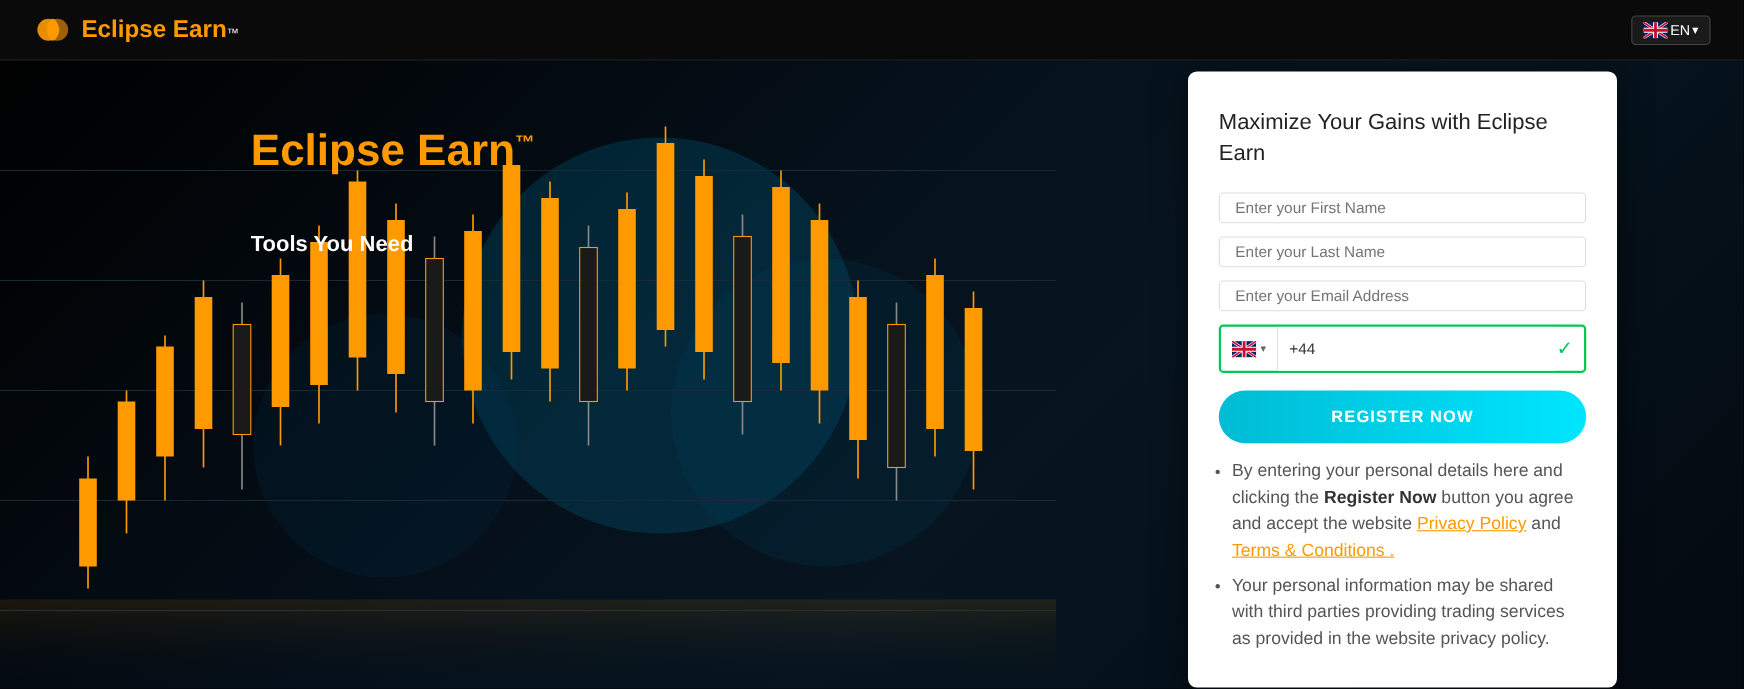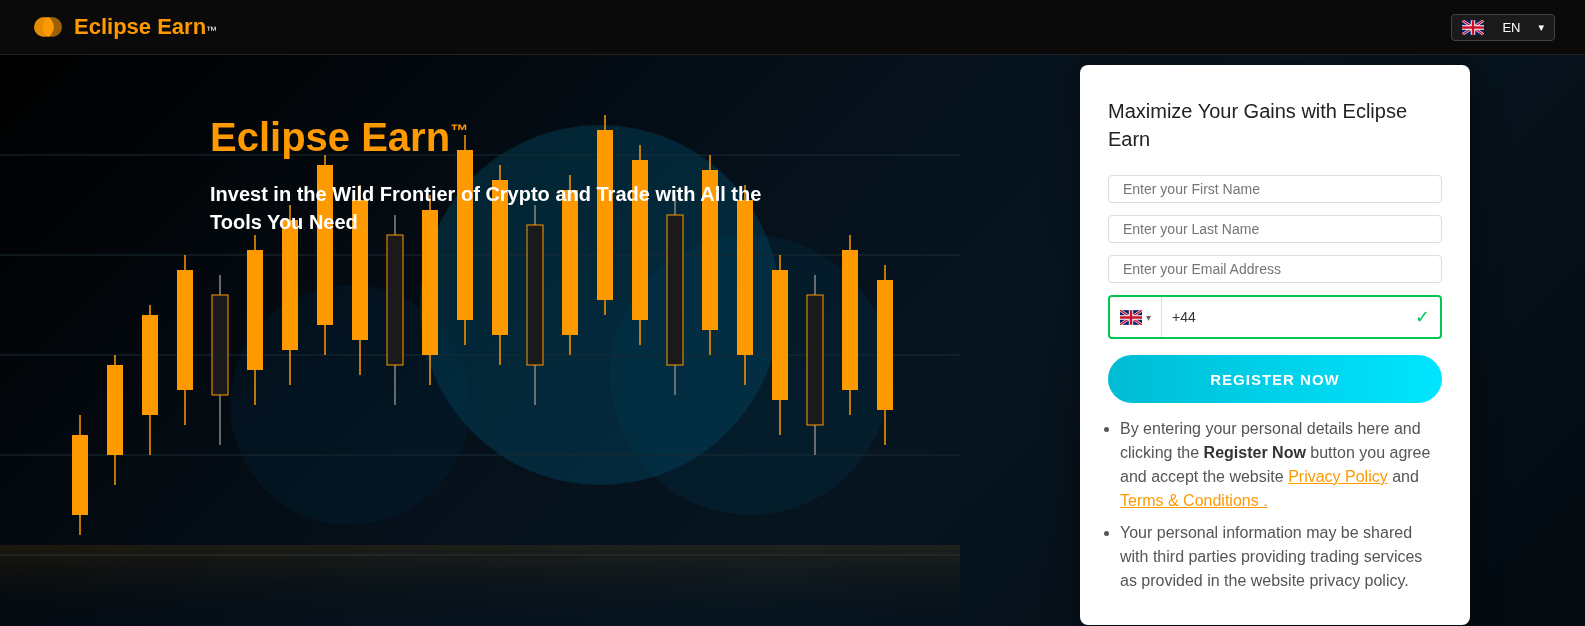--- a/index.html
+++ b/index.html
@@ -33,21 +33,21 @@
     }
 
     .logo-icon {
       width: 36px;
       height: 36px;
     }
 
     .lang-selector {
       display: flex;
       align-items: center;
-      gap: 18px;
+      gap: 2px;
       background: #1a1a1a;
       border: 1px solid #444;
       border-radius: 4px;
       padding: 5px 10px;
       color: #fff;
       font-size: 13px;
       cursor: pointer;
     }
 
     
@@ -66,21 +66,21 @@
       position: absolute;
       top: 0; left: 0;
       width: 960px;
       height: 571px;
     }
 
     
     .hero-content {
       position: absolute;
       top: 60px;
-      left: 210px;
+      left: 228px;
       z-index: 5;
     }
 
     .hero-title {
       color: #f90;
       font-size: 40px;
       font-weight: bold;
       margin-bottom: 20px;
     }
 
@@ -328,21 +328,21 @@
         <stop offset="100%" stop-color="#000" stop-opacity="0"></stop>
       </linearGradient>
     </defs>
   </svg>
 
   <div class="hero-content">
     <div class="hero-title">
       <span>Eclipse Earn</span><sup>™</sup>
     </div>
     <div class="hero-subtitle">
-      <span>Invest in the Wild Frontier of Crypto and Trade with All the</span><br>
+      <br>
       <span>Tools You Need</span>
     </div>
   </div>
 
   <div class="reg-card">
     <div class="card-title">Maximize Your Gains with Eclipse Earn</div>
 
     <input class="form-input" type="text" placeholder="Enter your First Name" style="">
 
     <input class="form-input" type="text" placeholder="Enter your Last Name" style="">

